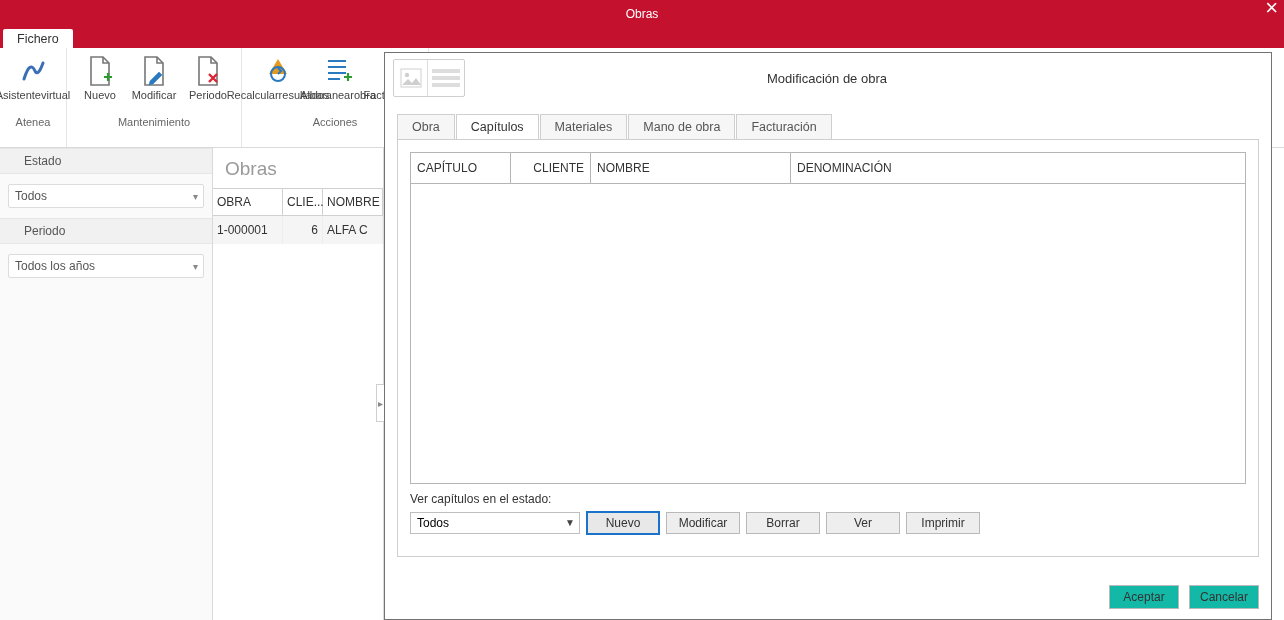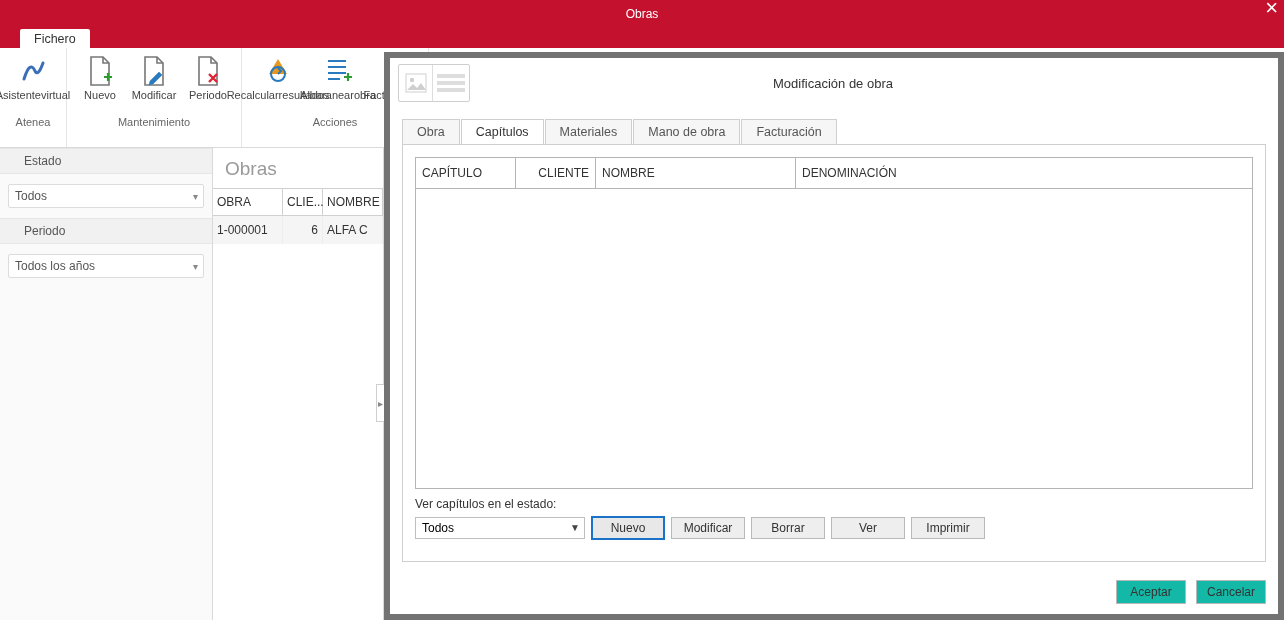--- a/index.html
+++ b/index.html
@@ -5,21 +5,21 @@
   * { box-sizing: border-box; font-family: "Segoe UI", Arial, sans-serif; }
   html, body { margin:0; padding:0; width:1284px; height:620px; overflow:hidden; background:#fff; }
 
   
   .titlebar { height:27px; background:#C4122E; color:#fff; display:flex; align-items:center; position:relative; }
   .titlebar .title { flex:1; text-align:center; font-size:12px; }
   .titlebar .close { position:absolute; right:6px; top:-3px; font-size:22px; line-height:22px; cursor:pointer; }
 
   
   .tabstrip { height:21px; background:#C4122E; display:flex; align-items:flex-end; }
-  .filetab { background:#fff; color:#333; font-size:12.5px; padding:3px 14px 2px 14px; margin-left:20px; border-top-left-radius:2px; border-top-right-radius:2px; cursor:pointer; }
+  .filetab { background:#fff; color:#333; font-size:12.5px; padding:3px 14px 2px 14px; margin-left:3px; border-top-left-radius:2px; border-top-right-radius:2px; cursor:pointer; }
 
   
   .ribbon { height:100px; border-bottom:1px solid #d9d9d9; display:flex; background:#fff; }
   .rgroup { border-right:1px solid #e5e5e5; padding:4px 6px 2px 6px; display:flex; flex-direction:column; align-items:center; }
   .rgroup .items { display:flex; gap:0; }
   .rbtn { display:flex; flex-direction:column; align-items:center; justify-content:flex-start; width:54px; padding-top:2px; cursor:pointer; }
   .rbtn .ico { width:32px; height:34px; display:flex; align-items:center; justify-content:center; }
   .rbtn .lbl { font-size:11px; color:#444; text-align:center; line-height:13px; margin-top:1px; min-height:26px; display:flex; align-items:flex-start; justify-content:center; }
   .rgroup .grplbl { font-size:11px; color:#666; text-align:center; padding:1px 0 0 0; }
 
@@ -38,21 +38,21 @@
   .ctable .hdr div { border-right:1px solid #d0d0d0; border-bottom:1px solid #d0d0d0; padding:6px 4px; color:#333; background:#fff; }
   .ctable .row div { border-right:1px solid #eee; padding:7px 4px; color:#333; }
   .ctable .row { background:#f5f5f5;align-items:flex-end; }
   .c-obra { width:70px; }
   .c-clie { width:40px; text-align:right; }
   .c-nom  { flex:1; overflow:hidden; white-space:nowrap; }
   .expand-handle { position:absolute; right:-1px; top:50%; width:8px; height:38px; border:1px solid #cfcfcf; border-right:none; background:#fff; display:flex; align-items:center; justify-content:center; font-size:10px; color:#888; cursor:pointer;}
 
   
   .rightpanel { flex:1; position:relative; background:#fff; }
-  .dlg { border:6px solid #737373; position:absolute; left:0; top:-96px; right:0; height:568px; background:#fff; }
+  .dlg { border:1px solid #737373; position:absolute; left:0; top:-96px; right:12px; height:568px; background:#fff; }
   .dlg-head { display:flex; align-items:center; padding:6px 10px 2px 8px; }
   .imgicon { width:72px; height:38px; border:1px solid #cfcfcf; border-radius:2px; display:flex; }
   .imgicon .l { width:34px; border-right:1px solid #ddd; display:flex; align-items:center; justify-content:center;}
   .imgicon .r { flex:1; display:flex; flex-direction:column; justify-content:center; gap:3px; padding:0 4px;}
   .imgicon .r div { height:4px; background:#ddd;}
   .dlg-title { flex:1; text-align:center; font-size:13px; color:#333; padding-right:72px; }
   .dtabs { display:flex; gap:1px; margin:14px 0 0 12px; font-size:12.5px; }
   .dtab { padding:5px 14px; border:1px solid #cfcfcf; border-bottom:1px solid #cfcfcf; background:#f6f6f6; color:#555; cursor:pointer; position:relative; top:1px;}
   .dtab.active { background:#fff; border-bottom:1px solid #fff; color:#333;}
   .dtabcontent { border:1px solid #cfcfcf; margin:0 12px; height:418px; padding:12px; position:relative;}

